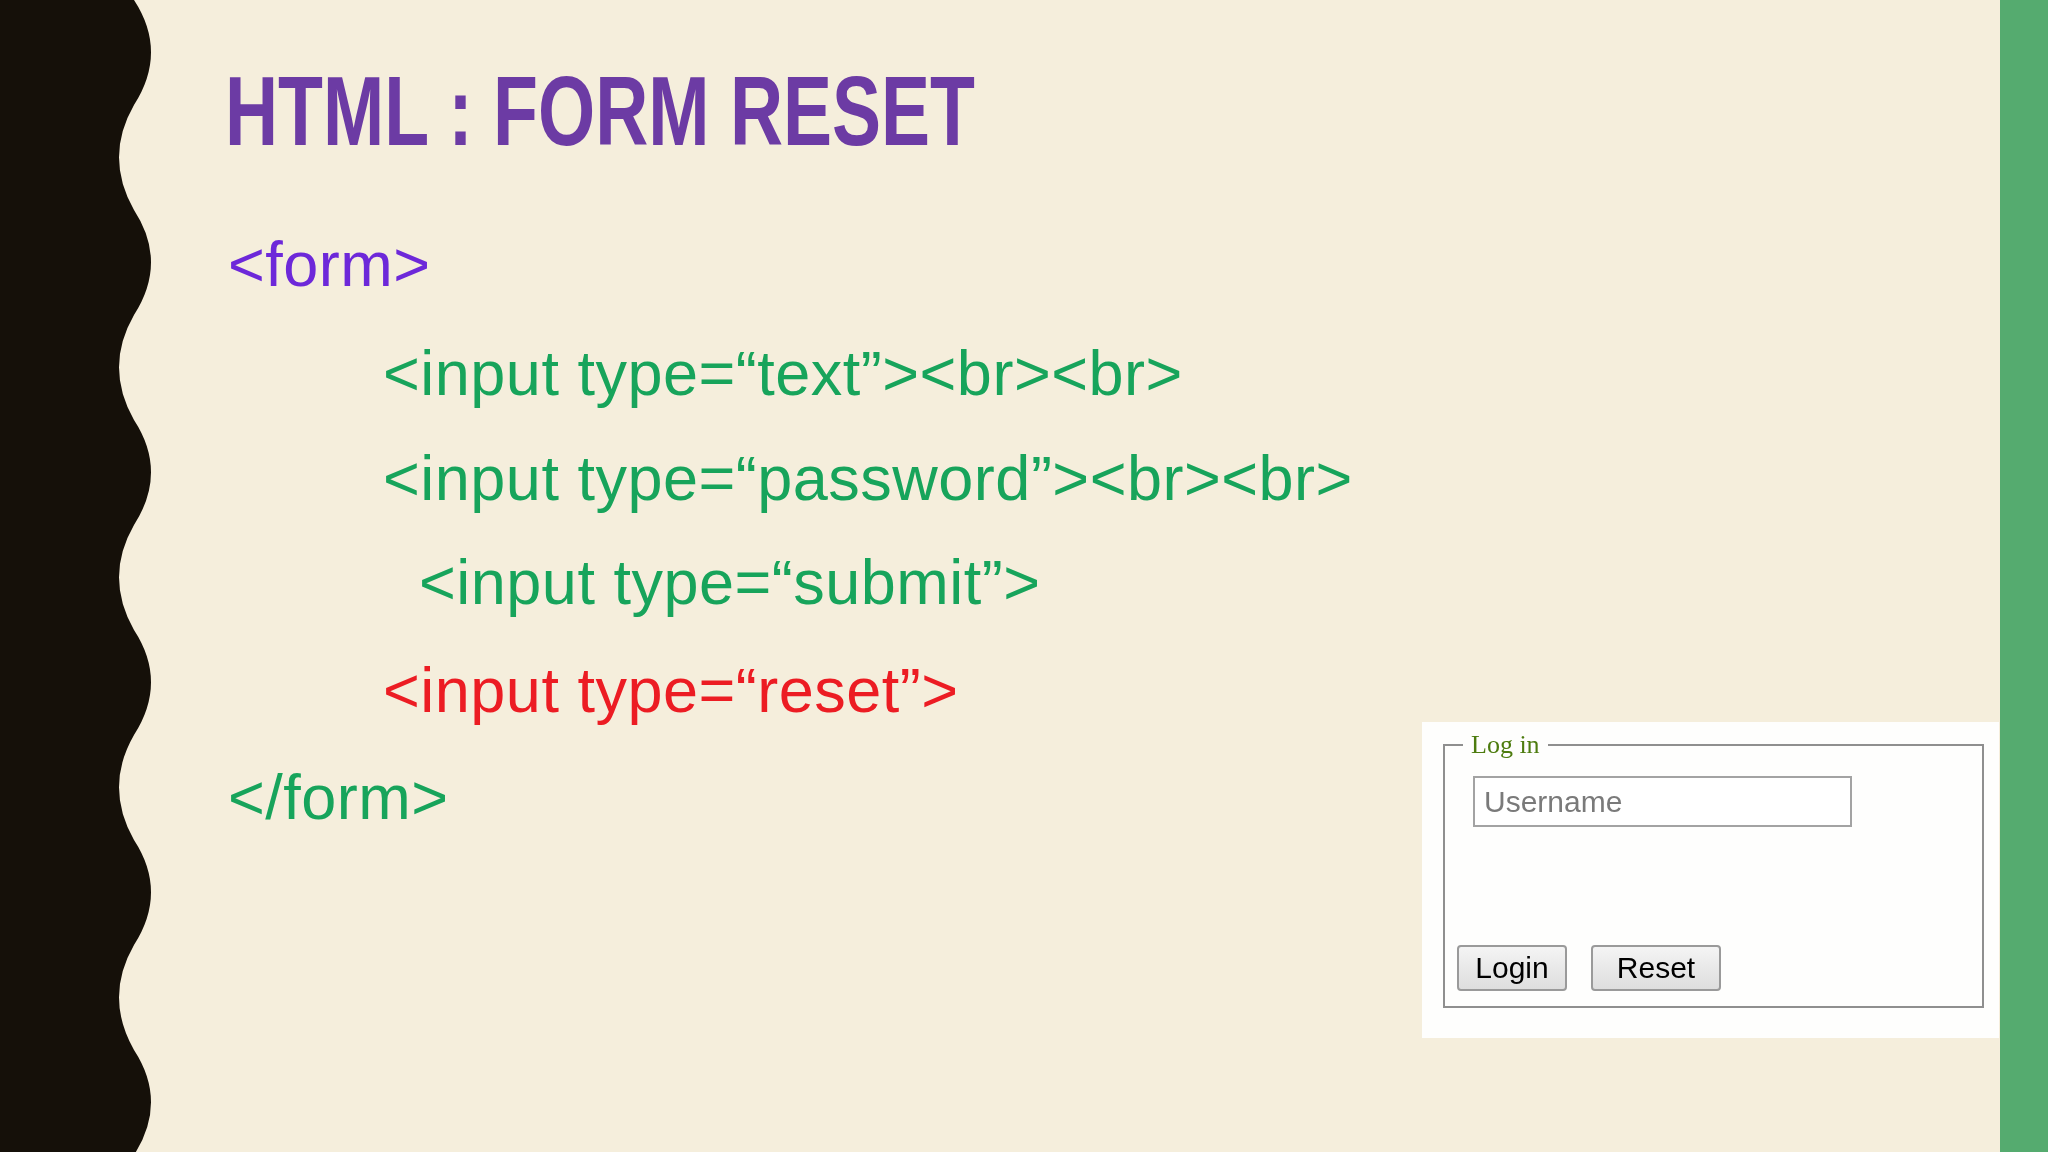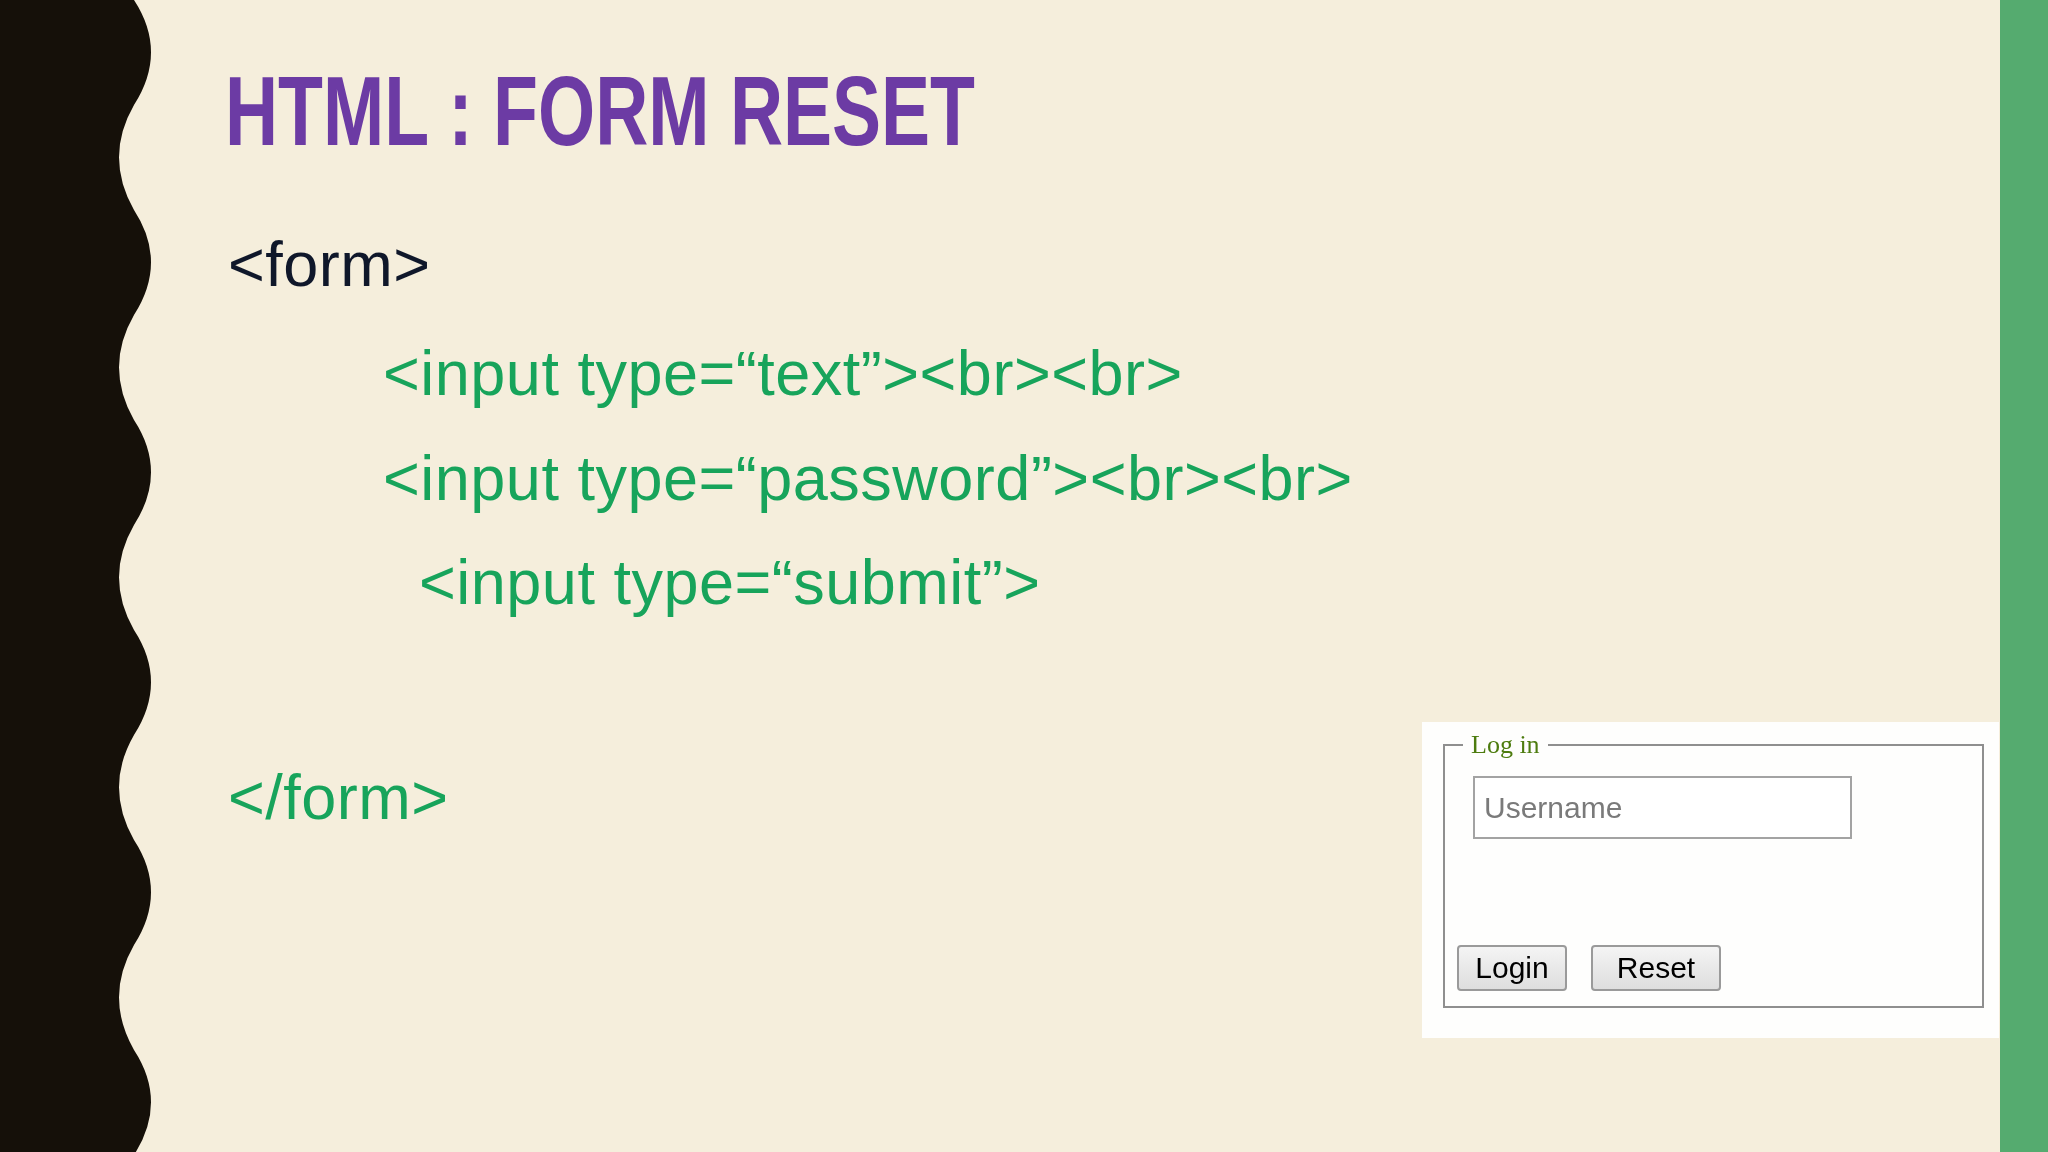--- a/index.html
+++ b/index.html
@@ -38,21 +38,21 @@
   .login-fieldset {
     position:absolute; left:21px; top:10px; width:537px; height:272px;
     margin:0; padding:0; border:2px solid #8F8F8F; background:#FEFEFD;
   }
   .login-legend {
     margin-left:18px; padding:0 8px;
     font-family:"Liberation Serif", serif; font-size:26px; color:#4d7c0f;
     line-height:1;
   }
   .login-input {
-    position:absolute; left:28px; width:379px; height:63px;
+    position:absolute; left:28px; width:379px; height:51px;
     box-sizing:border-box; border:2px solid #A3A3A3; background:#fff;
     font-family:"Liberation Sans", sans-serif; font-size:30px; color:#4d7c0f;
     padding:0 0 0 9px; outline:none;
   }
   .login-input::placeholder { color:#7A7A7A; opacity:1; }
   .input-username { top:18px; }
   .input-password { top:104px; }
   .form-btn {
     position:absolute; top:187px; height:46px;
     box-sizing:border-box; border:2px solid #9A9A9A; border-radius:4px;
@@ -78,24 +78,25 @@
         q34,52 0,105 q-30,52 0,105
         q34,52 0,105
         L0,1155 L0,0 Z"></path>
     </svg>
   </div>
 
   <div class="green-strip" style="background: rgb(85, 171, 111);"></div>
 
   <div class="title" style="color: rgb(108, 59, 164);">HTML : FORM RESET</div>
 
-  <div class="code-line l0" style="color: #0f172a;">&lt;form&gt;</div>
+  <div class="code-line l0" style="color: #6d28d9;">&lt;form&gt;</div>
   <div class="code-line l1" style="color: rgb(23, 164, 91);">&lt;input type=“text”&gt;&lt;br&gt;&lt;br&gt;</div>
   <div class="code-line l2" style="color: rgb(23, 164, 91);">&lt;input type=“password”&gt;&lt;br&gt;&lt;br&gt;</div>
   <div class="code-line l3" style="color: rgb(23, 164, 91);">&lt;input type=“submit”&gt;</div>
+  <div class="code-line l4" style="color: rgb(236, 28, 35);">&lt;input type=“reset”&gt;</div>
   <div class="code-line l5" style="color: rgb(23, 164, 91);">&lt;/form&gt;</div>
 
   <div class="login-panel">
     <fieldset class="login-fieldset">
       <legend class="login-legend">Log in</legend>
 
       <input class="login-input input-username" type="text" placeholder="Username" style="">
 
 
       <button class="form-btn btn-login" type="button">Login</button>

